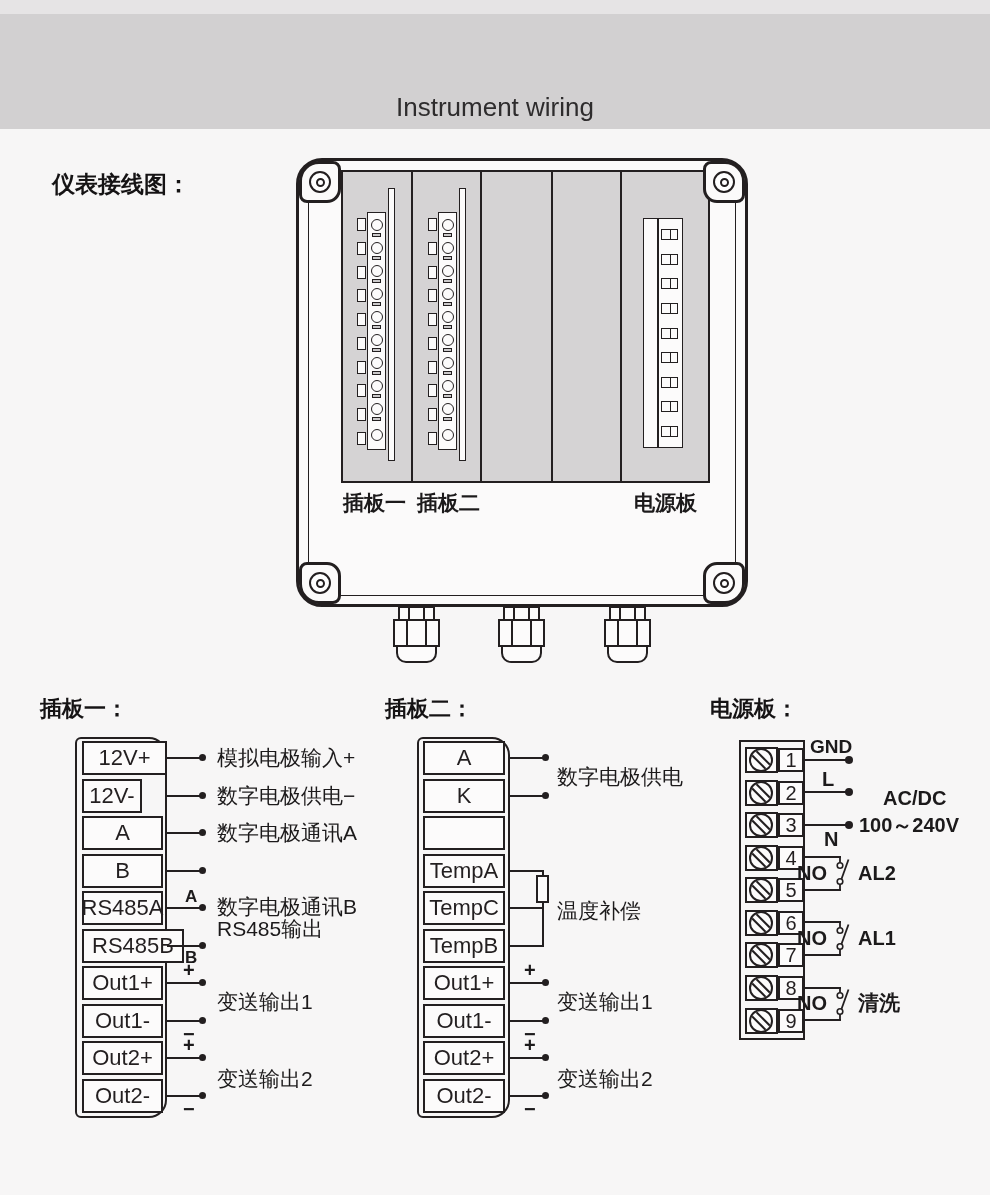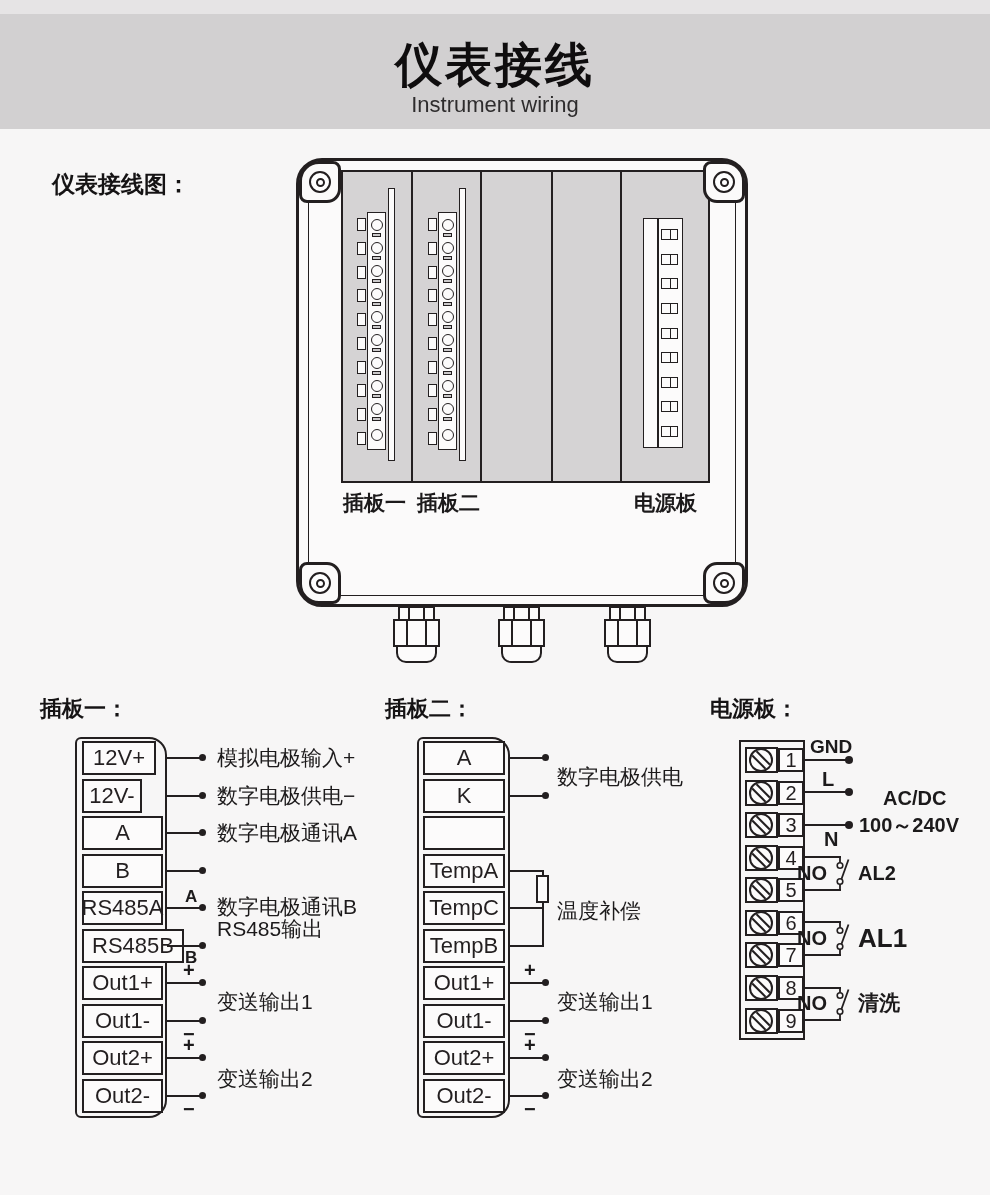--- a/index.html
+++ b/index.html
@@ -3,21 +3,21 @@
 <meta charset="utf-8">
 <style>
   html,body{margin:0;padding:0;background:#f7f6f6;}
   #page{position:relative;width:990px;height:1195px;background:#f7f6f6;overflow:hidden;
         font-family:"Liberation Sans",sans-serif;color:#231f20;}
   
   .topstrip{position:absolute;left:0;top:0;width:990px;height:14px;background:#e6e4e5;}
   .band{position:absolute;left:0;top:14px;width:990px;height:115px;background:#d2d0d1;}
   .title{position:absolute;left:0;right:0;top:34px;text-align:center;font-size:47px;font-weight:700;
          color:#0f0d0e;letter-spacing:3px;}
-  .subtitle{position:absolute;left:0;right:0;top:92px;text-align:center;font-size:22px;color:#2e2c2d;}
+  .subtitle{position:absolute;left:0;right:0;top:92px;text-align:center;font-size:26px;color:#2e2c2d;}
   .diagram-label{position:absolute;left:52px;top:169px;font-size:23px;font-weight:600;color:#151314;}
   
   .enc-outer{position:absolute;left:296px;top:158px;width:452px;height:449px;box-sizing:border-box;
              border:3px solid #231f20;border-radius:26px;background:#fbfafa;}
   .enc-inner{position:absolute;left:308px;top:170px;width:428px;height:426px;box-sizing:border-box;
              border:1.5px solid #231f20;border-radius:14px;}
   .panel{position:absolute;left:341px;top:170px;width:369px;height:313px;box-sizing:border-box;
          border:2px solid #231f20;background:#d5d3d4;}
   .pdiv{position:absolute;top:170px;width:2px;height:313px;background:#231f20;}
   .vbar{position:absolute;width:7px;height:273px;top:188px;box-sizing:border-box;
@@ -91,21 +91,20 @@
   .relay-svg{position:absolute;left:828px;width:30px;height:33px;}
   .note{position:absolute;left:0;right:0;top:1135px;text-align:center;font-size:23px;color:#151314;letter-spacing:1px;}
 </style>
 </head>
 <body>
 
 <div id="page">
 
   <div class="topstrip"></div>
   <div class="band"></div>
-  <div class="title">仪表接线</div>
   <div class="subtitle">Instrument wiring</div>
   <div class="diagram-label">仪表接线图：</div>
 
   <div class="gland" style="left:393px;">
     <div class="gcollar"></div>
     <div class="gnut"></div>
     <div class="gcap"></div>
   </div>
   <div class="gland" style="left:498px;">
     <div class="gcollar"></div>
@@ -202,21 +201,21 @@
   <div class="ear ear-br" style="left:703px;top:562px;">
     <div class="screw2"></div>
     </div>
 
   <div class="enc-label" style="left:343px;">插板一</div>
   <div class="enc-label" style="left:417px;">插板二</div>
   <div class="enc-label" style="left:634px;">电源板</div>
 
   <div class="sec-title" style="left:40px;top:694px;">插板一：</div>
   <div class="tcont" style="left:75px;"></div>
-  <div class="box" style="left:82px;top:741px;width:74px;">12V+</div>
+  <div class="box" style="left:82px;top:741px;width:85px;">12V+</div>
   <div class="box" style="left:82px;top:779px;width:60px;">12V-</div>
   <div class="box" style="left:82px;top:816px;width:81px;">A</div>
   <div class="box" style="left:82px;top:854px;width:81px;">B</div>
   <div class="box" style="left:82px;top:891px;width:81px;">RS485A</div>
   <div class="box" style="left:82px;top:929px;width:102px;">RS485B</div>
   <div class="box" style="left:82px;top:966px;width:81px;">Out1+</div>
   <div class="box" style="left:82px;top:1004px;width:81px;">Out1-</div>
   <div class="box" style="left:82px;top:1041px;width:81px;">Out2+</div>
   <div class="box" style="left:82px;top:1079px;width:81px;">Out2-</div>
 
@@ -360,17 +359,17 @@
     <line x1="12" y1="0" x2="12" y2="5.7" stroke="#231f20" stroke-width="1.8"></line>
     <circle cx="12" cy="8.5" r="2.8" fill="#fcfbfb" stroke="#231f20" stroke-width="1.6"></circle>
     <line x1="20.5" y1="2.5" x2="13.5" y2="22" stroke="#231f20" stroke-width="1.8"></line>
     <circle cx="12" cy="24.5" r="2.8" fill="#fcfbfb" stroke="#231f20" stroke-width="1.6"></circle>
     <line x1="12" y1="27.3" x2="12" y2="33" stroke="#231f20" stroke-width="1.8"></line>
   </svg>
   <div class="no-lbl" style="left:797px;top:863px;">NO</div>
   <div class="no-lbl" style="left:797px;top:928px;">NO</div>
   <div class="no-lbl" style="left:797px;top:993px;">NO</div>
   <div class="ann" style="left:858px;top:863px;font-size:20px;">AL2</div>
-  <div class="ann" style="left:858px;top:928px;font-size:26px;">AL1</div>
+  <div class="ann" style="left:858px;top:928px;font-size:20px;">AL1</div>
   <div class="ann" style="left:858px;top:993px;font-size:21px;">清洗</div>
 
 
 </div>
 
 </body></html>

